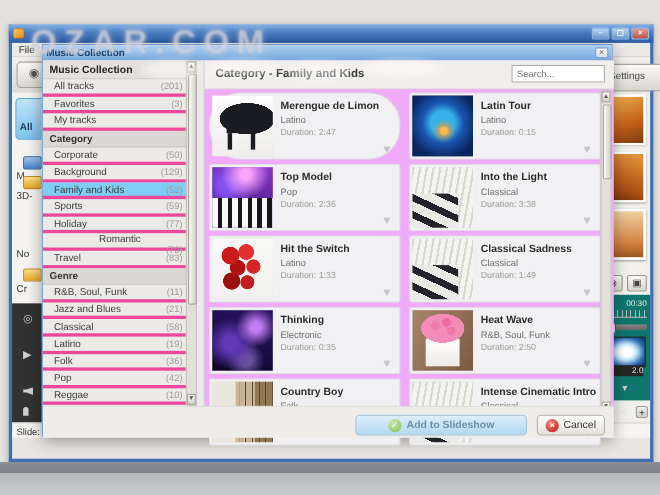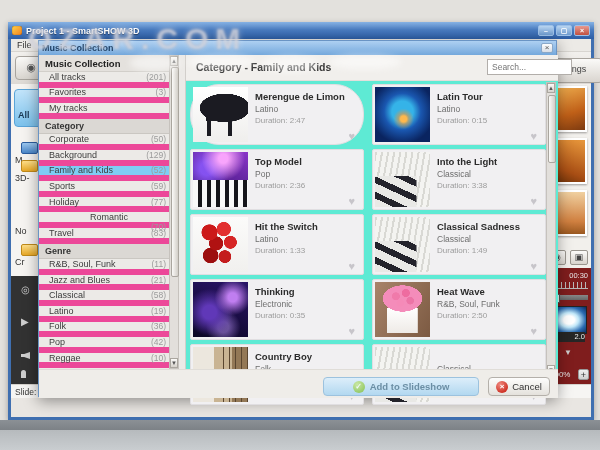--- a/index.html
+++ b/index.html
@@ -60,21 +60,21 @@
   #status-slide{margin-left:4px;width:88px;}
   
   #right-col{position:absolute;left:546px;top:84px;width:45px;height:300px;background:#f2f0ec;z-index:1;}
   .strip-photo{position:absolute;left:4px;width:37px;height:46px;border:2px solid #fff;box-sizing:border-box;
        box-shadow:0 1px 2px rgba(0,0,0,.35);}
   .p-autumn1{background:linear-gradient(160deg,#f0b050,#c06018 60%,#7c3a10);}
   .p-autumn2{background:linear-gradient(200deg,#e8983c,#a84e14 70%,#6a3008);}
   .p-autumn3{background:linear-gradient(180deg,#f0d0a0,#d08040 70%,#9a5820);}
   .mini-btn{position:absolute;width:18px;height:15px;border:1px solid #9a968f;border-radius:2px;box-sizing:border-box;
        background:linear-gradient(180deg,#fcfbf9,#d8d4ce);font-size:9px;line-height:13px;text-align:center;color:#444;}
-  #timeline{position:absolute;left:0px;top:184px;width:45px;height:116px;background:#7f1d1d;}
+  #timeline{position:absolute;left:0px;top:184px;width:45px;height:96px;background:#0f766e;}
   #tl-time{position:absolute;right:3px;top:3px;color:#e8e8e8;font-size:7.5px;}
   #tl-ruler{position:absolute;left:3px;top:14px;width:39px;height:6px;
        background:repeating-linear-gradient(90deg,#b8b8b8 0 1px,transparent 1px 4px);border-bottom:1px solid #b8b8b8;}
   #tl-slider{position:absolute;left:3px;top:27px;width:39px;height:5px;background:linear-gradient(180deg,#888,#666);}
   #tl-slider i{position:absolute;left:2px;top:-1px;width:7px;height:7px;background:#f4f4f4;border:1px solid #555;}
   #tl-thumb{position:absolute;left:5px;top:38px;width:34px;height:26px;border:1px solid #222;
        background:radial-gradient(ellipse at 50% 50%,#ffffff 0 22%,#bfe6f8 40%,#2a6ab0 70%,#0a2a60 100%);}
   #tl-label{position:absolute;left:5px;top:64px;width:34px;height:10px;background:#262626;color:#eee;
        font-size:7.5px;text-align:right;line-height:10px;}
   #tl-arrow{position:absolute;left:18px;top:80px;color:#ccc;font-size:8px;}
@@ -91,32 +91,32 @@
   #dlg-close{margin-left:auto;width:12px;height:10px;border:1px solid #8aa8c8;border-radius:2px;box-sizing:border-box;
        background:linear-gradient(180deg,#fdfdfd,#d8dee6);color:#555;font-size:8px;line-height:8px;text-align:center;}
   #sb-panel{position:absolute;left:0;top:14px;width:146px;height:314px;background:#eceae7;border-right:1px solid #d2cfcb;}
   .sb-row{position:absolute;left:0;width:130px;box-sizing:border-box;display:flex;align-items:center;}
   .sb-row .lbl{padding-left:10px;font-size:9px;color:#3c3c3c;white-space:nowrap;}
   .sb-row .cnt{margin-left:auto;padding-right:3px;font-size:8.5px;color:#9b9b9b;}
   .sb-row.hdr{background:#e4e1dd;border-bottom:1px solid #d2cfca;}
   .sb-row.hdr .lbl{font-weight:bold;color:#222;padding-left:6px;font-size:9.5px;}
   .sb-row.sec{background:#dbd8d4;border-bottom:1px solid #cac7c2;}
   .sb-row.sec .lbl{font-weight:bold;color:#333;padding-left:6px;}
-  .sb-row.item{border-bottom:6px solid #ec4899;}
+  .sb-row.item{border-bottom:3px solid #ec4899;}
   .sb-row.sel{background:#7fcdf4;}
   .vscroll{position:absolute;background:#e2dfdb;border:1px solid #c6c2bd;box-sizing:border-box;}
   .varrow{position:absolute;left:0;width:100%;height:10px;background:linear-gradient(180deg,#fbfaf8,#d6d2cc);
        border:1px solid #aaa69f;box-sizing:border-box;color:#555;font-size:6px;text-align:center;line-height:8px;}
   .vthumb{position:absolute;left:1px;width:8px;background:linear-gradient(90deg,#fbfaf8,#d2cec8);
        border:1px solid #aaa69f;border-radius:2px;box-sizing:border-box;}
-  #content{position:absolute;left:147px;top:14px;width:372px;height:342px;background:#5eead4;}
+  #content{position:absolute;left:147px;top:14px;width:372px;height:342px;background:#f0abfc;}
   #content-hd{position:absolute;left:0;top:0;width:100%;height:25px;background:#f1efec;border-bottom:1px solid #e2dfdb;}
   #cat-title{position:absolute;left:10px;top:6px;font-size:10.5px;font-weight:bold;color:#333;}
   #search{position:absolute;left:279px;top:4px;width:85px;height:16px;border:1px solid #b2aeaa;background:#fff;
-       font-size:8.5px;color:#999;box-sizing:border-box;padding:0 4px;font-family:"Liberation Sans",sans-serif;margin-left:22px;}
+       font-size:8.5px;color:#999;box-sizing:border-box;padding:0 4px;font-family:"Liberation Sans",sans-serif;}
   .card{position:absolute;width:174px;height:61px;background:#f1f0f2;border:1px solid #e0dee1;border-radius:2px;box-sizing:border-box;}
   .card .thumb{position:absolute;left:2px;top:2px;width:55px;height:55px;background-repeat:no-repeat;background-color:#ddd;}
   .card .t-title{position:absolute;left:64px;top:6px;font-size:9.5px;font-weight:bold;color:#2b2b2b;white-space:nowrap;}
   .card .t-genre{position:absolute;left:64px;top:19px;font-size:8.5px;color:#6e6e6e;}
   .card .t-dur{position:absolute;left:64px;top:31px;font-size:8px;color:#9c9c9c;}
   .card .t-heart{position:absolute;right:8px;bottom:2px;font-size:11px;color:#c7c5ca;}
   .t-grand-piano{background-image:
      radial-gradient(ellipse 46% 26% at 58% 38%,#1b1b22 99%,transparent 100%),
      linear-gradient(#1b1b22,#1b1b22),linear-gradient(#1b1b22,#1b1b22),linear-gradient(#1b1b22,#1b1b22),
      linear-gradient(180deg,#ffffff,#efeeec);
@@ -192,21 +192,20 @@
 </style>
 </head>
 <body>
 
 <div id="stage">
 
   <div id="win"></div>
 
   <div id="titlebar">
     <div id="app-icon"></div>
-    <div id="win-title">Project 1 - SmartSHOW 3D</div>
     <div class="winbtns">
       <div class="wbtn">–</div>
       <div class="wbtn">▢</div>
       <div class="wbtn close">×</div>
     </div>
   </div>
 
   <div id="menubar">
     <span class="menu-item">File</span>
     <span class="menu-item">Edit</span>
@@ -437,20 +436,21 @@
           </div>
           <div class="card" style="left: 4px; top: 289px;">
             <div class="thumb t-harp"></div>
             <div class="t-title">Country Boy</div>
             <div class="t-genre">Folk</div>
             <div class="t-dur">Duration: 2:27</div>
             <div class="t-heart">♥</div>
           </div>
           <div class="card" style="left: 186px; top: 289px;">
             <div class="thumb t-piano-sheet"></div>
+            <div class="t-title">Intense Cinematic Intro</div>
             <div class="t-genre">Classical</div>
             <div class="t-dur">Duration: 1:16</div>
             <div class="t-heart">♥</div>
           </div>
         </div>
       <div class="vscroll" style="left:360px;top:27px;width:10px;height:294px;">
         <div class="varrow" style="top:0;">▲</div>
         <div class="vthumb" style="top:12px;height:68px;"></div>
         <div class="varrow" style="bottom:0;">▼</div>
       </div>

